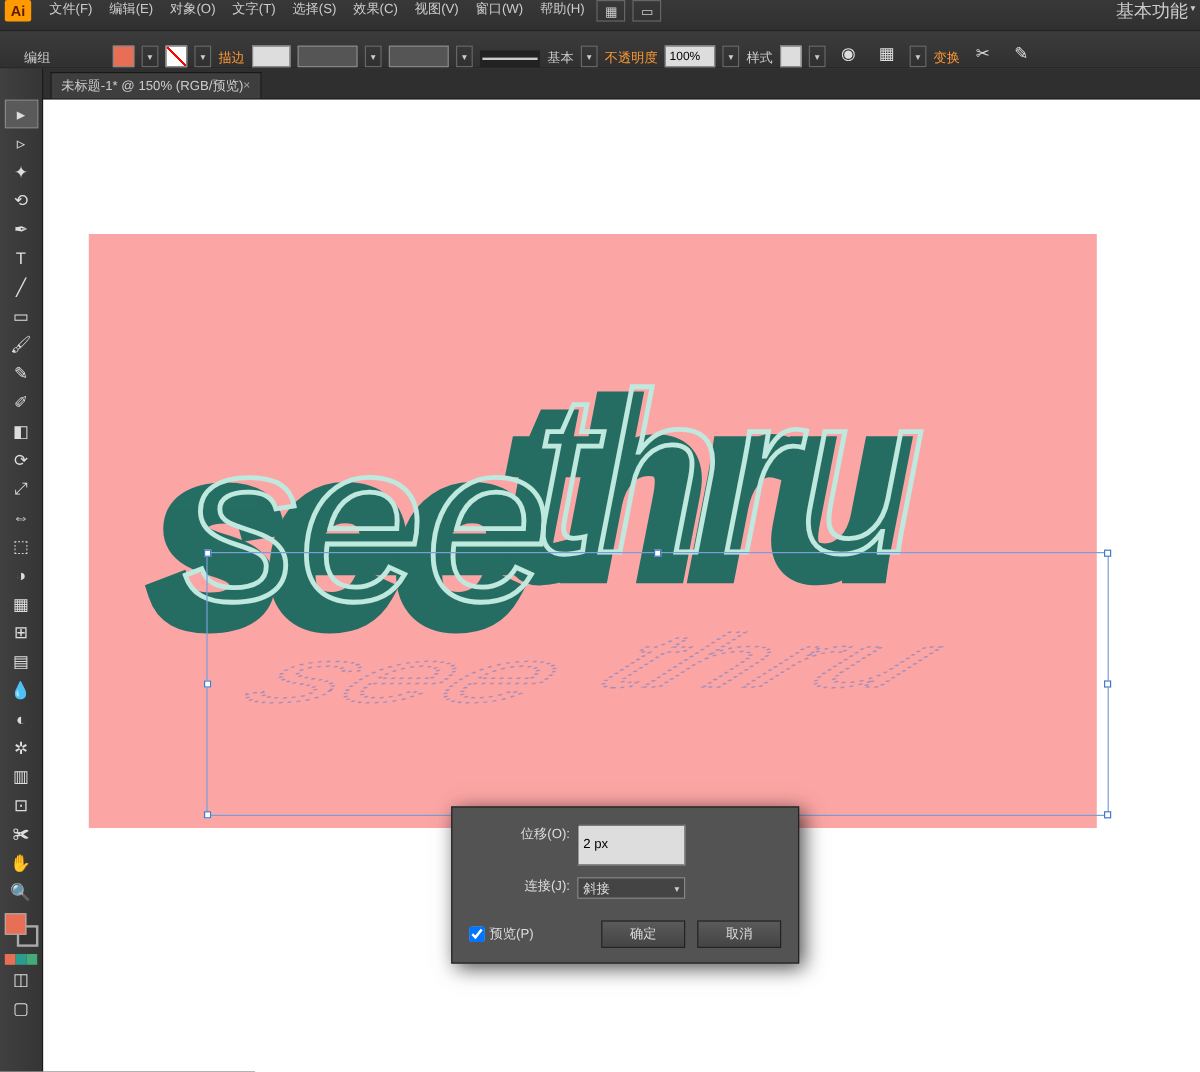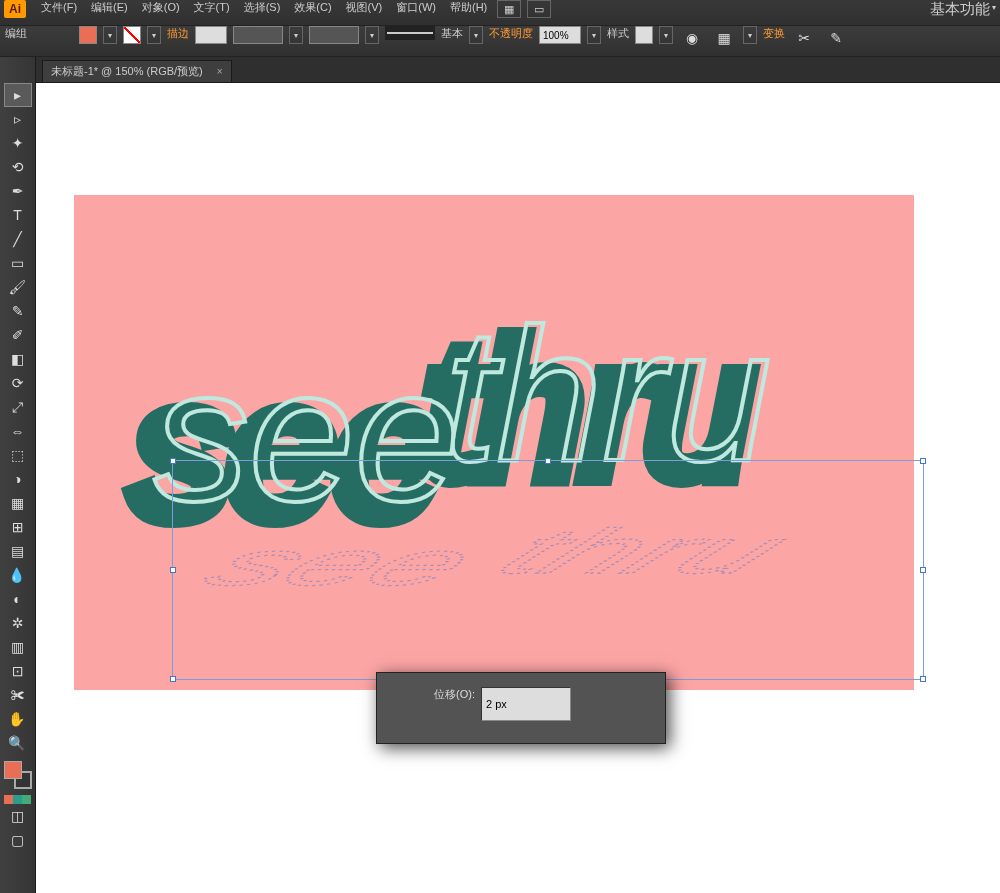--- a/index.html
+++ b/index.html
@@ -5,31 +5,31 @@
 * { margin: 0; padding: 0; box-sizing: border-box; font-family: "Microsoft YaHei", Arial, sans-serif; }
 body { background: #4b4b4b; width: 1000px; height: 893px; overflow: hidden; position: relative; }
 
 .menubar { height: 25px; background: linear-gradient(#383838,#303030); display: flex; padding: 0 4px; font-size: 11px; color: #ccc; }
 .ai-logo { width: 22px; height: 18px; background: #ff9a00; color: #5a1a00; display: flex; align-items: center; justify-content: center; font-weight: bold; border-radius: 2px; margin-right: 8px; font-size: 12px; }
 .menu-item { padding: 0 7px; cursor: default; }
 .menu-spacer { flex: 1; }
 .menu-icon { width: 24px; height: 18px; border: 1px solid #666; margin: 0 3px; display: flex; align-items: center; justify-content: center; }
 .workspace-label { color: #ccc; font-size: 15px; margin-right: 2px; }
 
-.controlbar { height: 32px; background: linear-gradient(#3c3c3c,#303030); border-top: 1px solid #222; border-bottom: 1px solid #222; display: flex; align-items: flex-start; padding: 0 5px; gap: 6px; font-size: 11px; color: #bbb; }
+.controlbar { height: 32px; background: linear-gradient(#3c3c3c,#303030); border-top: 1px solid #222; border-bottom: 1px solid #222; display: flex; align-items: flex-end; padding: 0 20px; gap: 6px; font-size: 11px; color: #bbb; }
 .cb-label { color: #ccc; }
 .swatch { width: 18px; height: 18px; border: 1px solid #888; }
 .cb-dd { width: 14px; height: 18px; border: 1px solid #666; display: flex; align-items: center; justify-content: center; }
 .cb-orange { color: #ff9933; }
 .cb-input { background: #ddd; border: 1px solid #888; height: 18px; width: 42px; padding: 0 3px; font-size: 10px; }
 .cb-stroke { width: 50px; height: 14px; background: #222; position: relative; }
 .cb-stroke::after { content:''; position:absolute; left:2px; right:2px; top:6px; height:2px; background:#ccc; }
 
 .tabbar { height: 26px; background: #2f2f2f; border-bottom: 1px solid #1a1a1a; display: flex; align-items: flex-end; padding-left: 42px; }
-.tab { background: #3e3e3e; border: 1px solid #1a1a1a; border-bottom: none; padding: 3px 8px; font-size: 11px; color: #ccc; display: flex; align-items: center; gap: 14px; }
+.tab { background: #3e3e3e; border: 1px solid #1a1a1a; border-bottom: none; padding: 3px 8px; font-size: 11px; color: #ccc; display: flex; align-items: center; gap: 0; }
 .tab-close { font-size: 10px; color: #aaa; cursor: pointer; }
 
 .toolbox { position: absolute; left: 0; top: 57px; width: 36px; bottom: 0; background: linear-gradient(90deg,#404040,#353535); border-right: 1px solid #1a1a1a; display: flex; flex-direction: column; align-items: center; padding-top: 26px; }
 .tool { width: 26px; height: 22px; margin: 1px 0; display: flex; align-items: center; justify-content: center; color: #ddd; cursor: pointer; font-size: 14px; }
 .tool.active { background: #5a5a5a; outline: 1px solid #888; }
 .fill-stroke { width: 28px; height: 28px; position: relative; margin: 6px 0; }
 .fs-fill { position:absolute; left:0; top:0; width:18px; height:18px; background:#e86f55; border:1px solid #aaa; }
 .fs-stroke { position:absolute; right:0; bottom:0; width:18px; height:18px; background:#333; border:2px solid #aaa; }
 .color-row { display:flex; gap:0; }
 .color-row span { width:9px; height:9px; }
@@ -191,14 +191,29 @@
     </div>
   </div>
 </div>
 
 <div class="dialog">
   <div class="dlg-body">
     <div class="dlg-row">
       <label>位移(O):</label>
       <input class="dlg-input" value="2 px" style="">
     </div>
+    <div class="dlg-row">
+      <label>连接(J):</label>
+      <div class="dlg-select">
+        <span>斜接</span>
+        <span class="chev"></span>
+      </div>
+    </div>
+    <div class="dlg-footer">
+      <label class="dlg-check">
+        <input type="checkbox" checked="" style="">
+        <span>预览(P)</span>
+      </label>
+      <div class="dlg-btn">确定</div>
+      <div class="dlg-btn">取消</div>
+    </div>
   </div>
 </div>
 
 </body></html>

